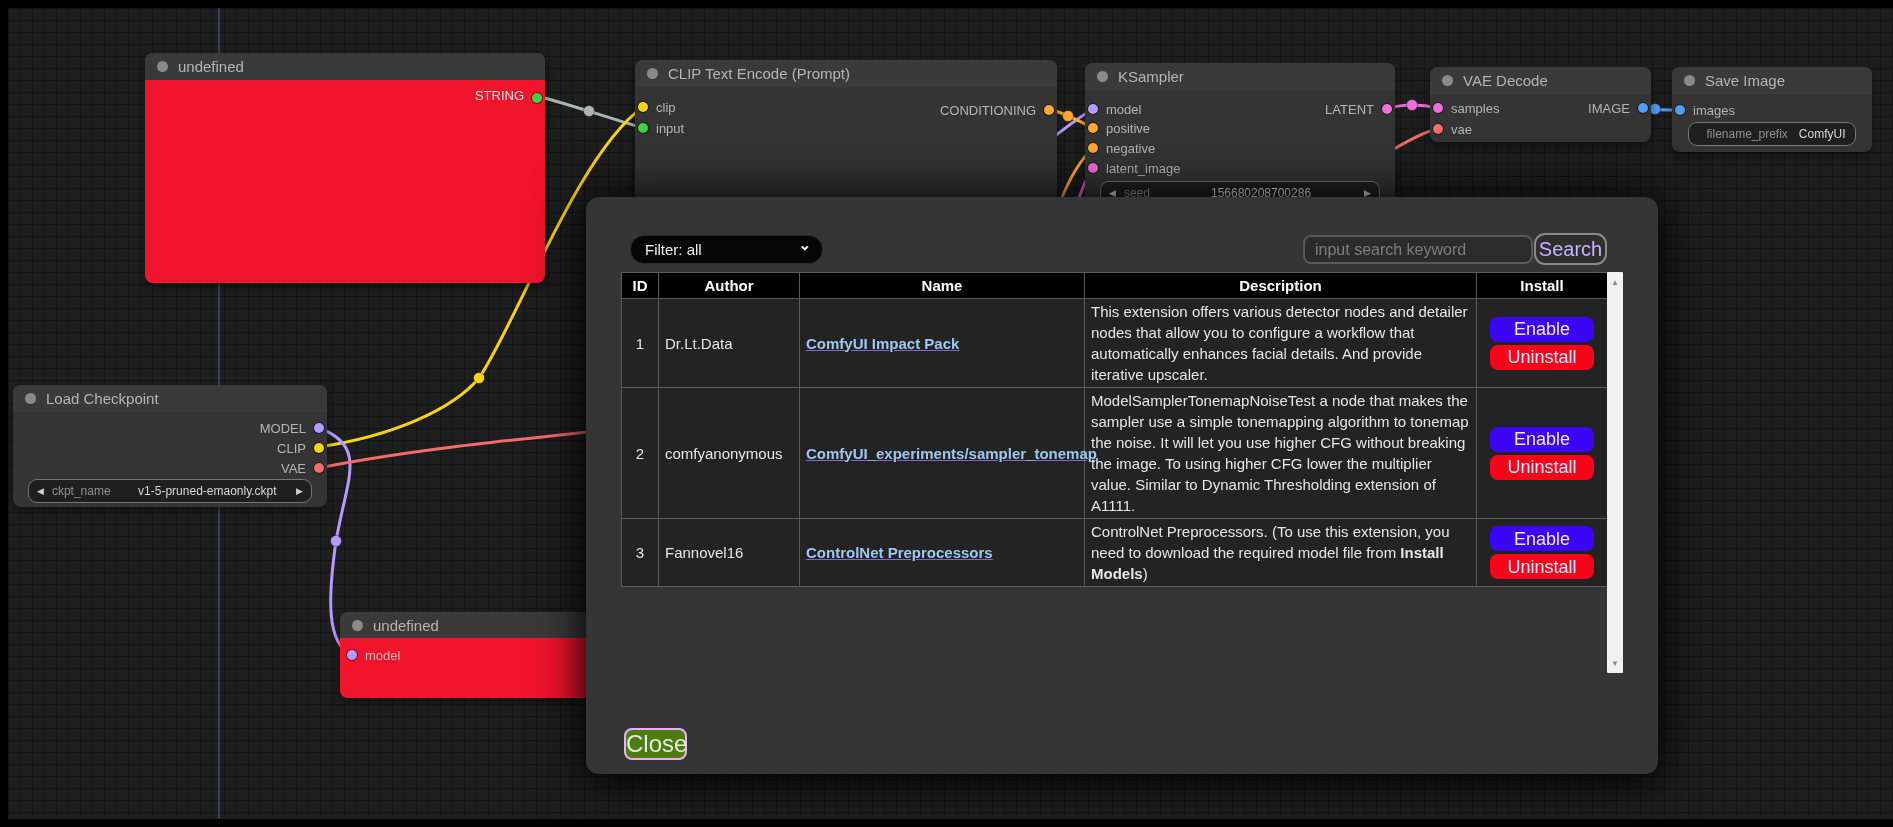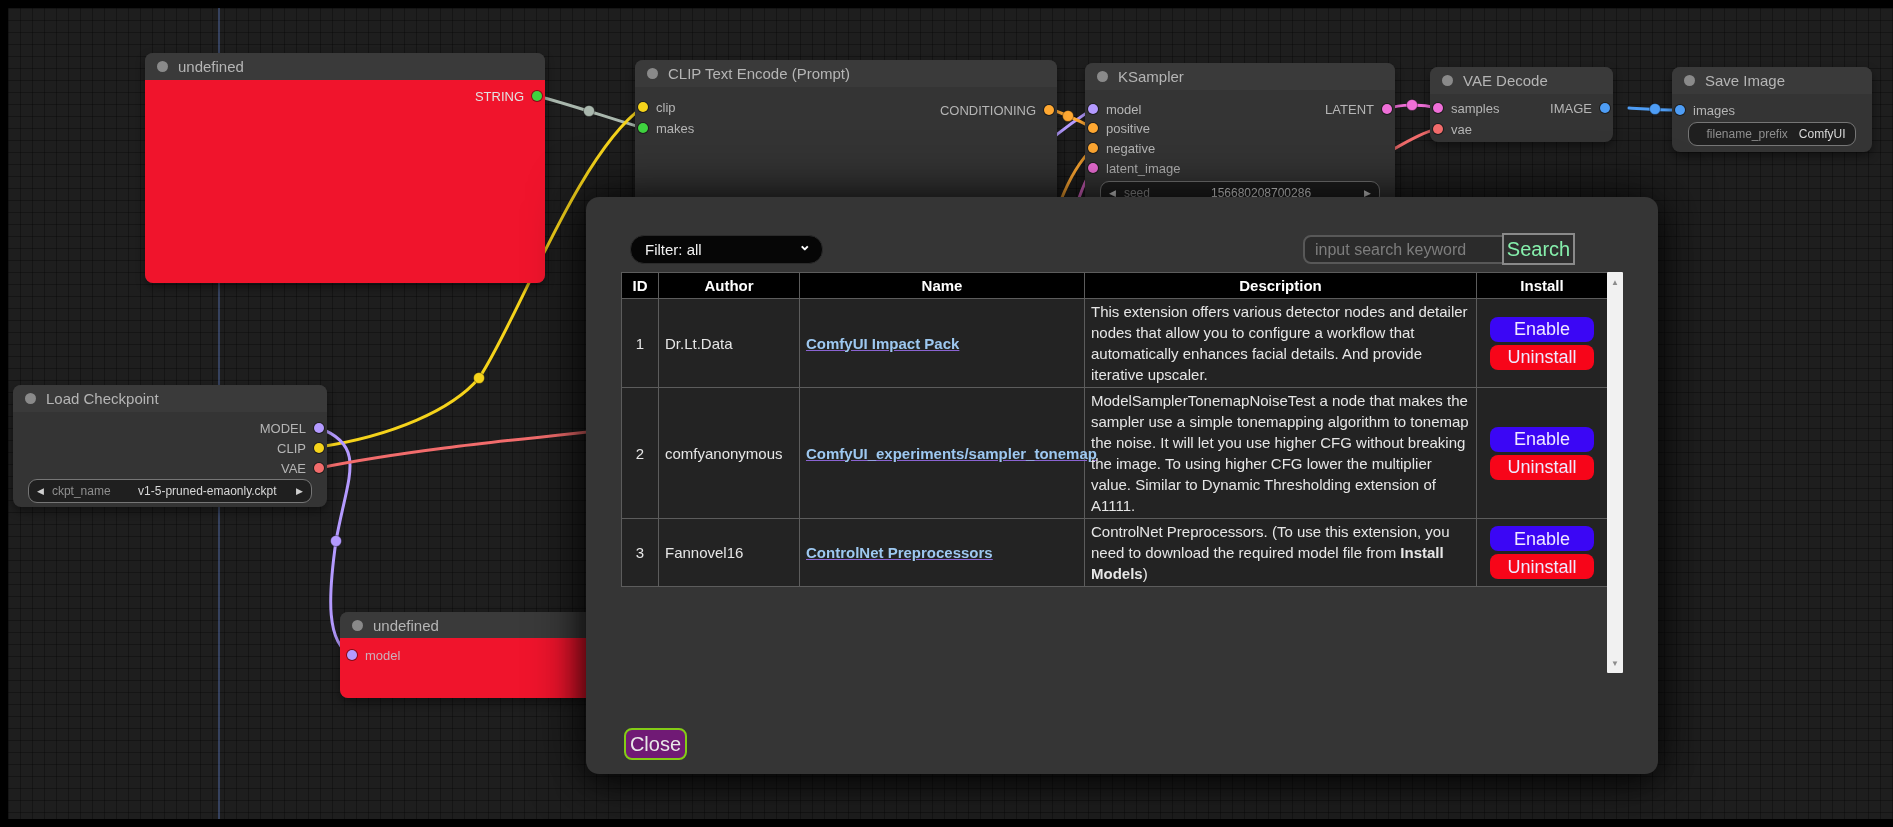--- a/index.html
+++ b/index.html
@@ -38,40 +38,40 @@
     border-radius:13px;box-shadow:0 0 55px rgba(0,0,0,.75), 0 8px 30px rgba(0,0,0,.6);margin-left:26px;}
   .sel-wrap{position:absolute;left:44px;top:38px;width:193px;height:29px;}
   .sel-wrap select{width:100%;height:100%;background:#060606;color:#f2f2f2;font-size:15px;
     border:1px solid #2a2a2a;border-radius:14px;padding:0 26px 0 14px;-webkit-appearance:none;appearance:none;
     font-family:"Liberation Sans", sans-serif;}
   .sel-wrap .chev{position:absolute;right:12px;top:1px;color:#fff;font-size:15px;font-weight:bold;pointer-events:none;}
   #search-input{position:absolute;left:717px;top:38px;width:230px;height:29px;box-sizing:border-box;
     background:#2b2b2b;border:2px solid #585858;border-radius:8px;color:#cfcfcf;font-size:16px;padding:0 10px;
     font-family:"Liberation Sans", sans-serif;}
   #search-input::placeholder{color:#7d7d7d;}
-  #search-btn{position:absolute;left:916px;top:36px;width:73px;height:32px;background:#2e2e2e;color:#86efac;
-    border:2px solid #8a8a8a;border-radius:0;font-size:20px;font-family:"Liberation Sans", sans-serif;cursor:pointer;padding:0;}
+  #search-btn{position:absolute;left:948px;top:36px;width:73px;height:32px;background:#2e2e2e;color:#c4b5fd;
+    border:2px solid #8a8a8a;border-radius:11px;font-size:20px;font-family:"Liberation Sans", sans-serif;cursor:pointer;padding:0;}
   .table-wrap{position:absolute;left:35px;top:75px;width:1002px;height:401px;}
   table.ext{border-collapse:collapse;table-layout:fixed;width:986px;background:#232323;}
   table.ext th{background:#000;color:#fff;font-size:15px;font-weight:bold;border:1px solid #5c5c5c;padding:4px;}
   table.ext td{border:1px solid #5c5c5c;color:#e6e6e6;font-size:15px;vertical-align:middle;padding:2px 6px;box-sizing:border-box;}
   td.cell-id{text-align:center;}
   td.cell-desc{font-size:14.5px;line-height:21px;vertical-align:top;padding:2px 5px;}
   td.cell-name a{color:#9dc8f0;font-weight:bold;text-decoration:underline;text-decoration-color:#8a63d2;cursor:pointer;}
   td.cell-install{text-align:center;vertical-align:middle;padding:2px 0;}
   .btn-en,.btn-un{display:block;width:104px;height:25px;margin:3px auto;border:none;border-radius:8px;
     color:#efe9ff;font-size:18px;line-height:24px;font-family:"Liberation Sans", sans-serif;cursor:pointer;padding:0;}
   .btn-en{background:#3b06f5;}
   .btn-un{background:#f70519;}
   .vscroll{position:absolute;right:0;top:0;width:16px;height:401px;background:#f1f1f1;border-radius:1px;}
   .vscroll .sarrow{position:absolute;left:0;width:16px;height:16px;color:#8d8d8d;font-size:8px;
     display:flex;align-items:center;justify-content:center;cursor:pointer;}
   .vscroll .up{top:2px;}.vscroll .down{bottom:2px;}
-  #close-btn{position:absolute;left:38px;top:531px;width:63px;height:32px;background:#701a75;color:#e8e8e8;
-    border:2px solid #84cc16;border-radius:8px;font-size:20px;font-family:"Liberation Sans", sans-serif;cursor:pointer;padding:0;}
+  #close-btn{position:absolute;left:38px;top:531px;width:63px;height:32px;background:#4d7c0f;color:#e8e8e8;
+    border:2px solid #f0abfc;border-radius:8px;font-size:24px;font-family:"Liberation Sans", sans-serif;cursor:pointer;padding:0;}
 </style>
 </head>
 <body>
 
 <div id="stage">
   <div id="canvas"></div>
   <div id="vline"></div>
 
   <svg class="wires" width="1893" height="827">
     <g fill="none" stroke-width="3" stroke-linecap="round">
@@ -95,40 +95,40 @@
       <circle cx="1655" cy="109" r="5.5" fill="#4e9df5"></circle>
     </g>
   </svg>
 
   <div class="node" style="left:145px;top:53px;width:400px;height:230px;">
     <div class="node-header">
       <span class="collapse-dot"></span>
       <span class="node-title">undefined</span>
     </div>
     <div class="node-body red">
-      <div class="port out" style="top:9px;right:3px;color:#e2e2e2;">
+      <div class="port out" style="top:9px;right:3px;color:#e2e2e2;align-items:flex-end;">
         <span class="pdot c-green"></span>
         <span>STRING</span>
       </div>
     </div>
   </div>
 
   <div class="node" style="left:635px;top:60px;width:422px;height:300px;">
     <div class="node-header">
       <span class="collapse-dot"></span>
       <span class="node-title">CLIP Text Encode (Prompt)</span>
     </div>
     <div class="node-body">
       <div class="port" style="top:13px;left:3px;">
         <span class="pdot c-yellow"></span>
         <span>clip</span>
       </div>
       <div class="port" style="top:34px;left:3px;">
         <span class="pdot c-green"></span>
-        <span>makes</span>
+        <span>input</span>
       </div>
       <div class="port out" style="top:16px;right:3px;">
         <span class="pdot c-orange"></span>
         <span>CONDITIONING</span>
       </div>
     </div>
   </div>
 
   <div class="node" style="left:1085px;top:63px;width:310px;height:300px;">
     <div class="node-header">
@@ -158,21 +158,21 @@
       </div>
       <div class="widget" style="left:15px;top:91px;width:280px;height:17px;">
         <span class="warrow">◀</span>
         <span class="wlabel">seed</span>
         <span class="wvalue">156680208700286</span>
         <span class="warrow">▶</span>
       </div>
     </div>
   </div>
 
-  <div class="node" style="left:1430px;top:67px;width:183px;height:75px;">
+  <div class="node" style="left:1430px;top:67px;width:221px;height:75px;">
     <div class="node-header">
       <span class="collapse-dot"></span>
       <span class="node-title">VAE Decode</span>
     </div>
     <div class="node-body">
       <div class="port" style="top:7px;left:3px;">
         <span class="pdot c-pink"></span>
         <span>samples</span>
       </div>
       <div class="port" style="top:28px;left:3px;">

